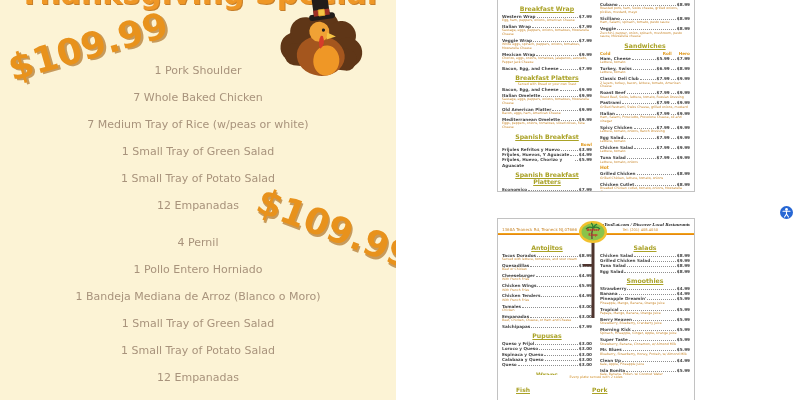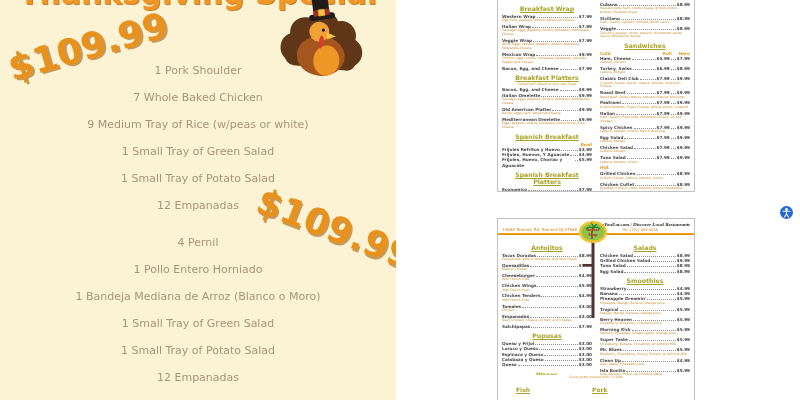--- a/index.html
+++ b/index.html
@@ -72,21 +72,21 @@
 </style>
 </head>
 <body>
 
 <div class="flyer">
   <div class="flyer-title">Thanksgiving Special</div>
   <div class="price-tag price1">$109.99</div>
   <div class="flyer-list list1" id="flyer-list1">
       <div class="flyer-line">1 Pork Shoulder</div>
       <div class="flyer-line">7 Whole Baked Chicken</div>
-      <div class="flyer-line">9 Medium Tray of Rice (w/peas or white)</div>
+      <div class="flyer-line">7 Medium Tray of Rice (w/peas or white)</div>
       <div class="flyer-line">1 Small Tray of Green Salad</div>
       <div class="flyer-line">1 Small Tray of Potato Salad</div>
       <div class="flyer-line">12 Empanadas</div>
     </div>
   <div class="price-tag price2">$109.99</div>
   <div class="flyer-list list2" id="flyer-list2">
       <div class="flyer-line">4 Pernil</div>
       <div class="flyer-line">1 Pollo Entero Horniado</div>
       <div class="flyer-line">1 Bandeja Mediana de Arroz (Blanco o Moro)</div>
       <div class="flyer-line">1 Small Tray of Green Salad</div>

